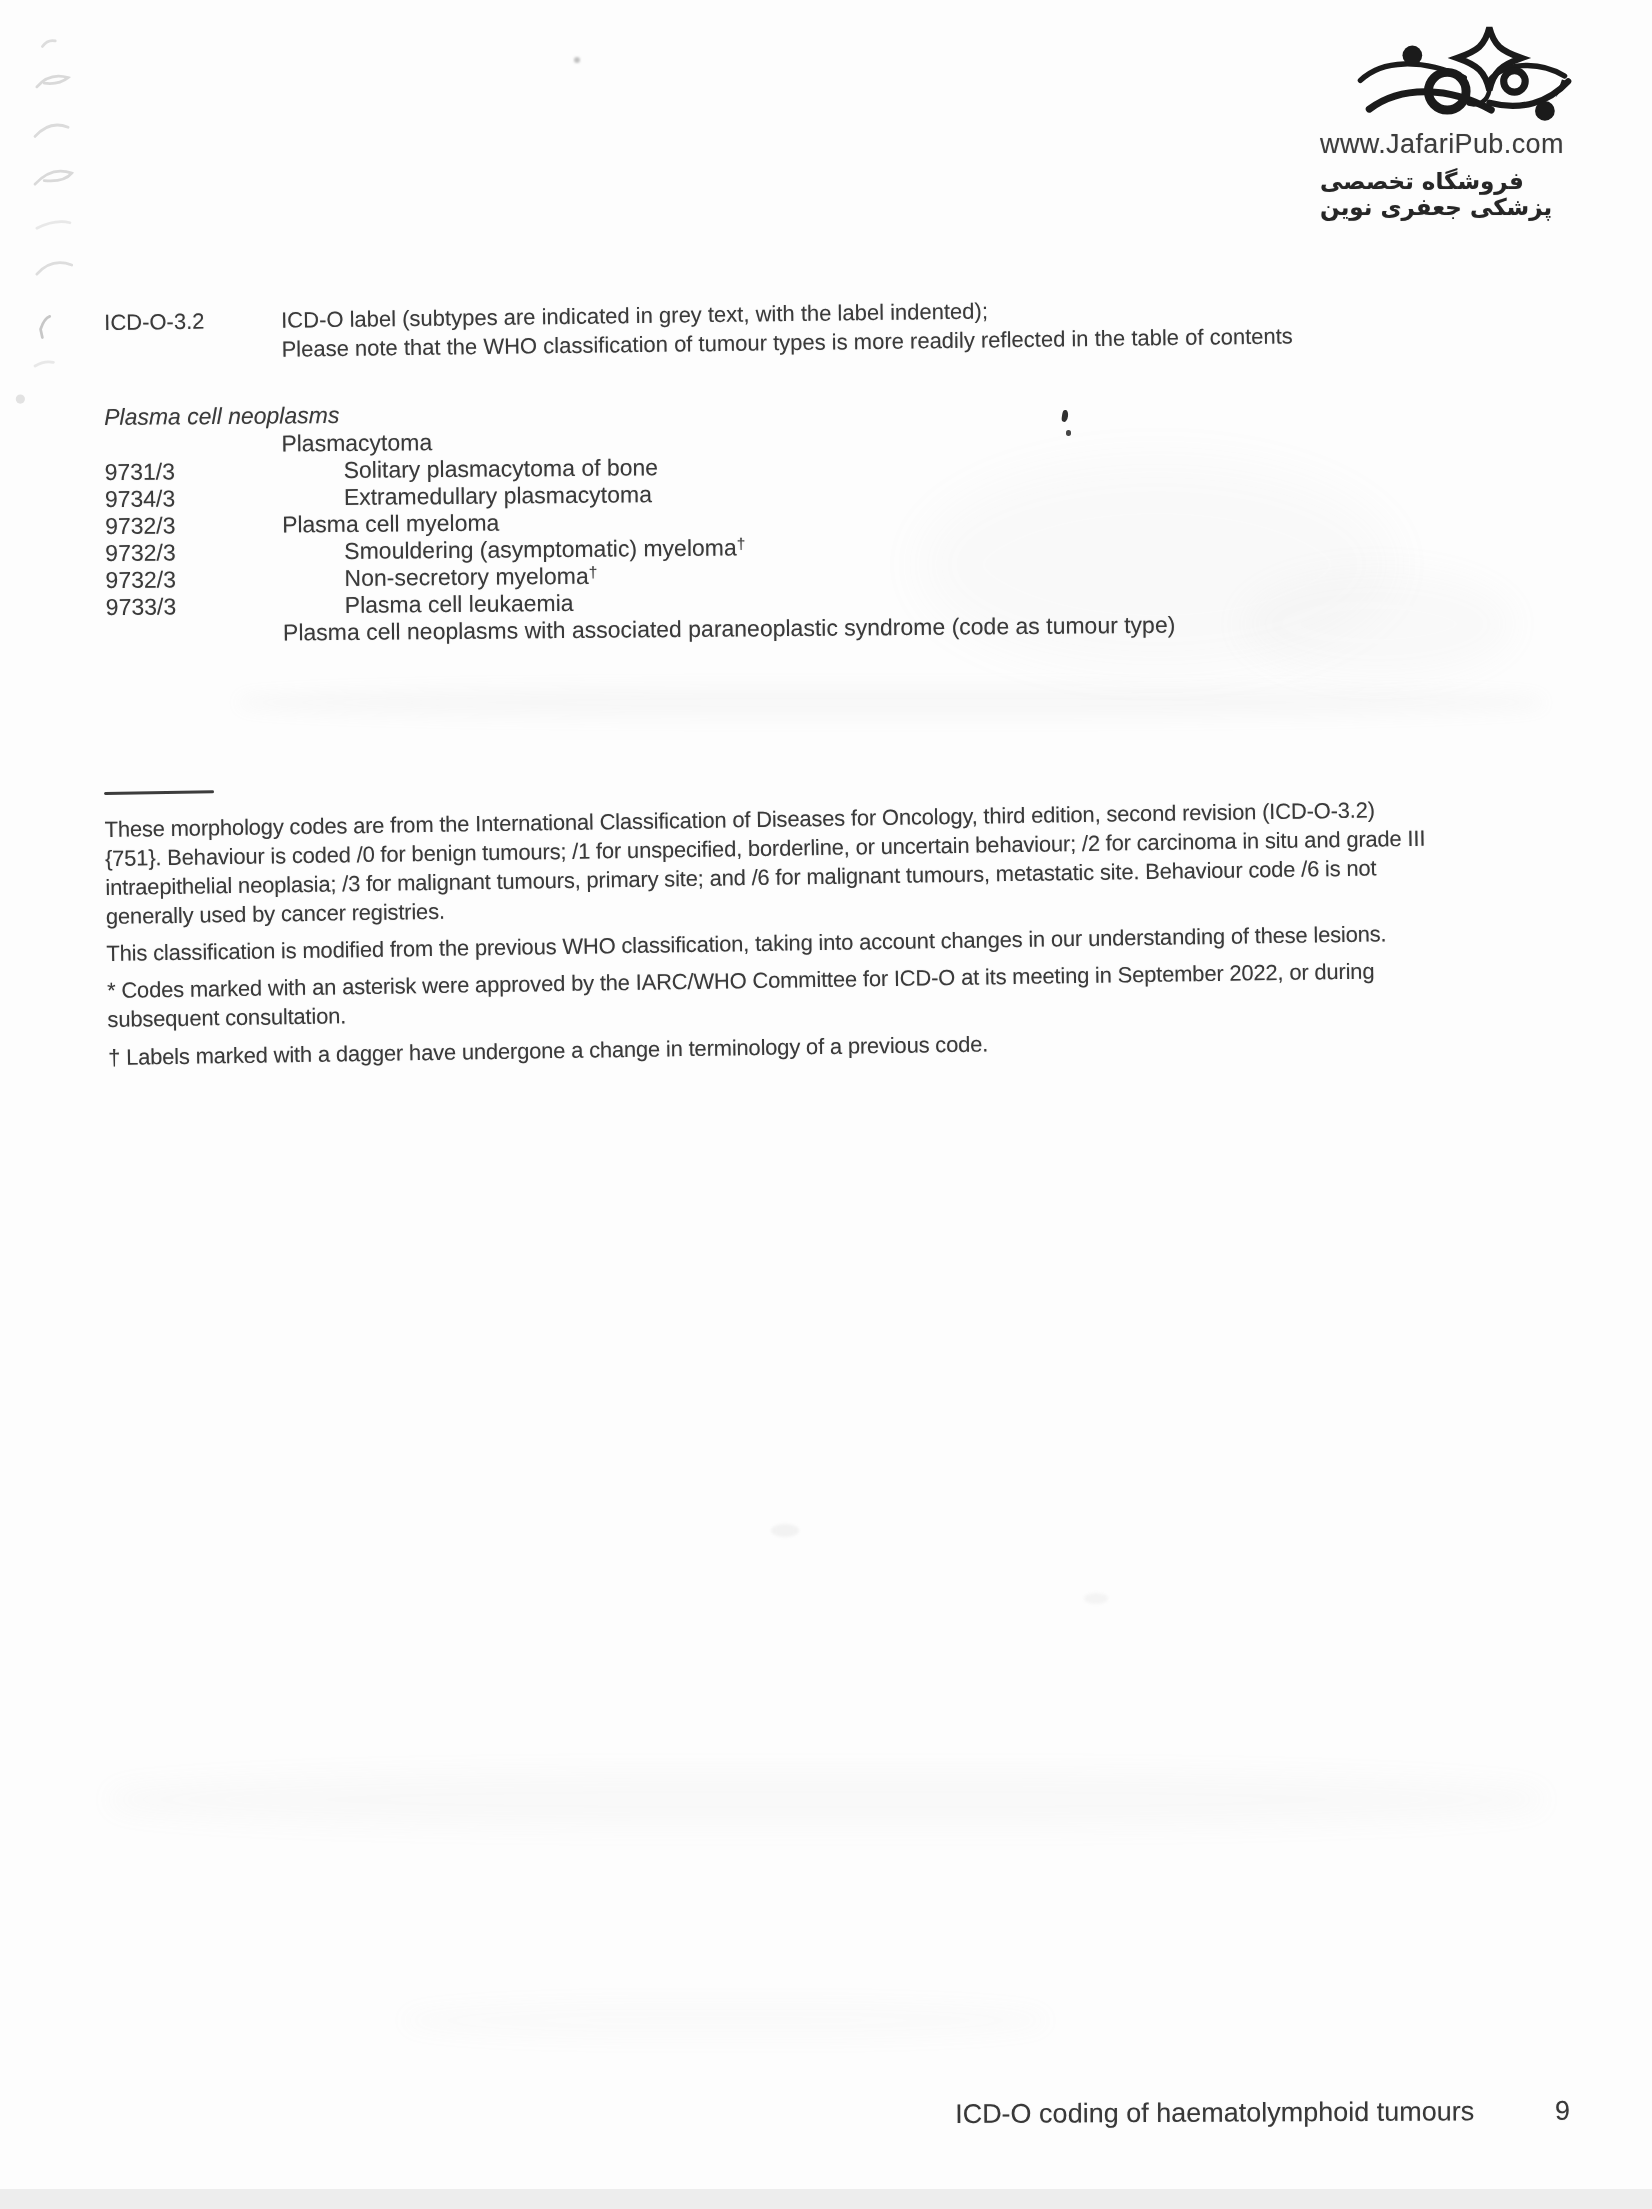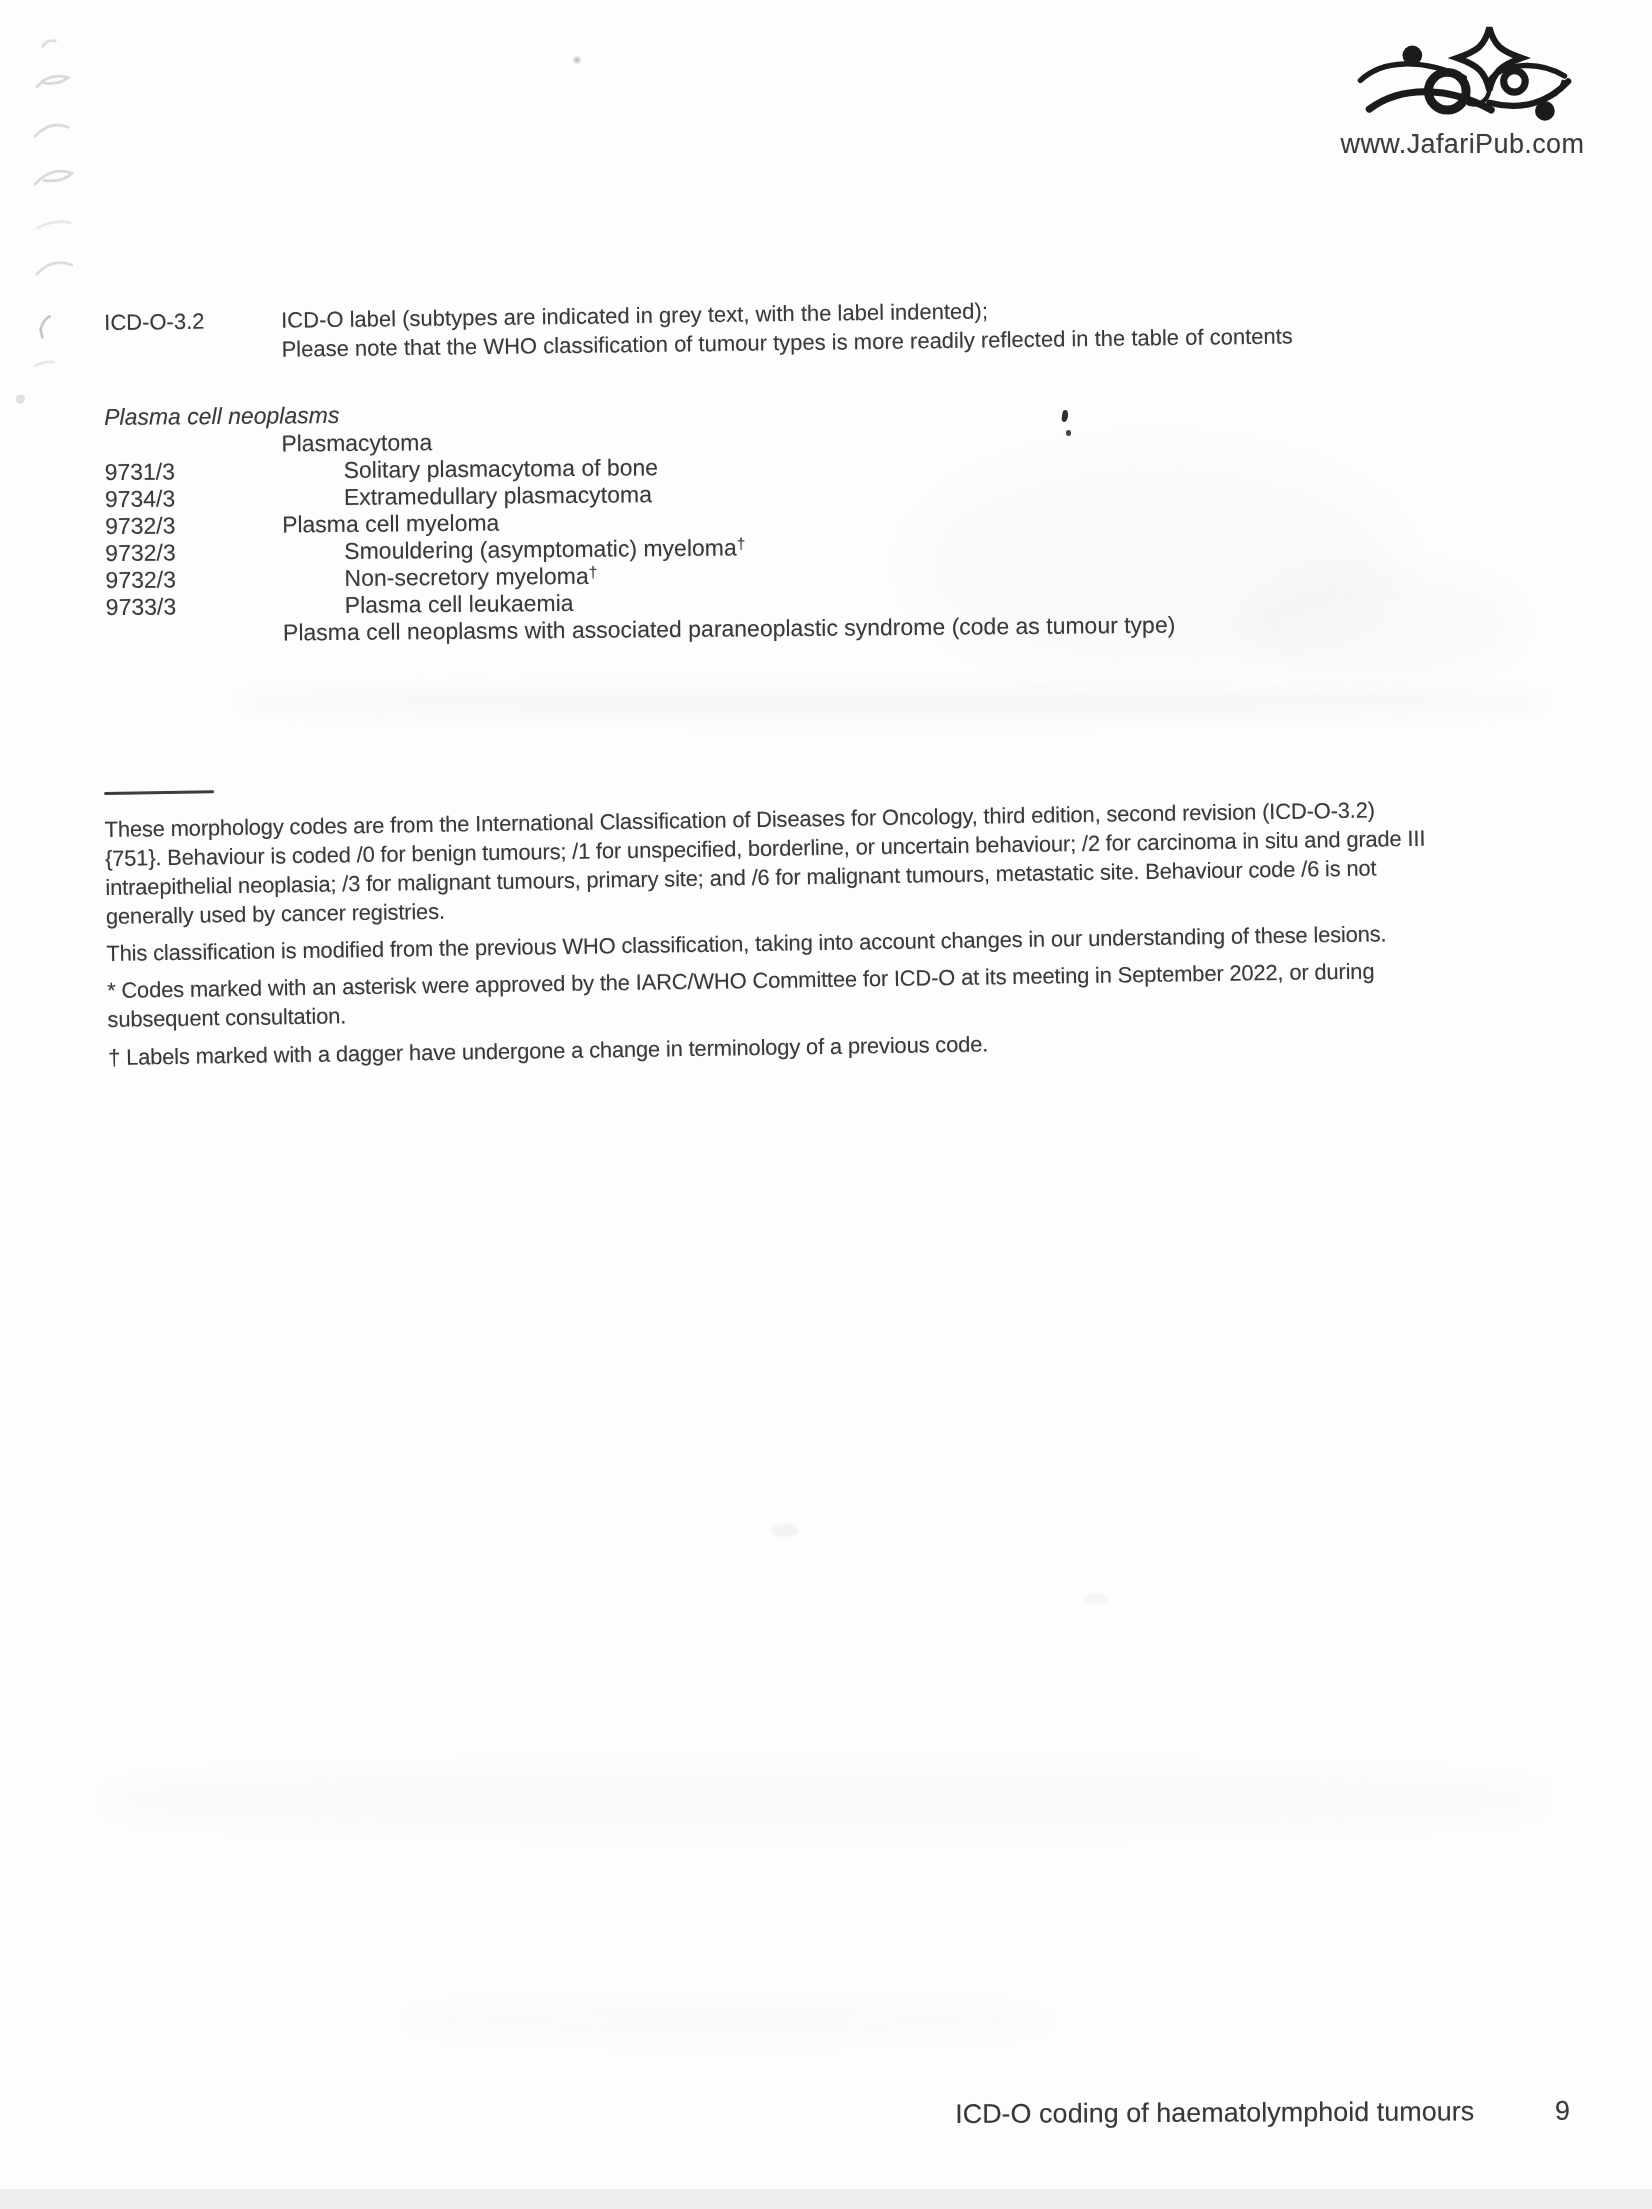--- a/index.html
+++ b/index.html
@@ -6,21 +6,21 @@
   body{
     width:1653px;height:2209px;position:relative;overflow:hidden;
     background:#fdfdfd;
     font-family:"Liberation Sans", sans-serif;
     color:#3a3a3a;
   }
   .page{position:absolute;inset:0;}
   .scan-text{text-shadow:0 0 0.9px rgba(90,90,90,.38);}
 
   
-  .brand{position:absolute;top:24px;right:48px;width:285px;text-align:center;}
+  .brand{position:absolute;top:24px;right:48px;width:285px;text-align:left;}
   .brand svg{display:block;margin:0 auto;}
   .brand-url{font-size:27px;color:#3d3d3d;margin-top:1.8px;letter-spacing:0.4px;}
   .brand-fa{font-family:"DejaVu Sans", sans-serif;direction:rtl;font-size:23px;font-weight:bold;color:#262626;margin-top:8.3px;}
 
   
   .legend{position:absolute;left:104px;top:309px;display:flex;font-size:22px;
           transform:rotate(-.75deg);transform-origin:0 0;}
   .legend-code{width:177px;flex:none;line-height:28.5px;}
   .legend-line{line-height:28.5px;white-space:nowrap;}
 
@@ -96,20 +96,21 @@
         <circle cx="103" cy="75" r="21" stroke-width="10"></circle>
         <circle cx="178" cy="64" r="12" stroke-width="8"></circle>
       </g>
       <g fill="#1b1b1b">
         <circle cx="64" cy="35" r="11"></circle>
         <circle cx="212" cy="97" r="11"></circle>
         <path d="M238 64 L224 82 L231 62 Z"></path>
       </g>
     </svg>
     <div class="brand-url scan-text">www.JafariPub.com</div>
+    <div class="brand-fa scan-text">فروشگاه تخصصی پزشکی جعفری نوین</div>
   </header>
 
   <section class="legend scan-text">
     <div class="legend-code">ICD-O-3.2</div>
     <div>
       <div class="legend-line">ICD-O label (subtypes are indicated in grey text, with the label indented);</div>
       <div class="legend-line">Please note that the WHO classification of tumour types is more readily reflected in the table of contents</div>
     </div>
   </section>
 

